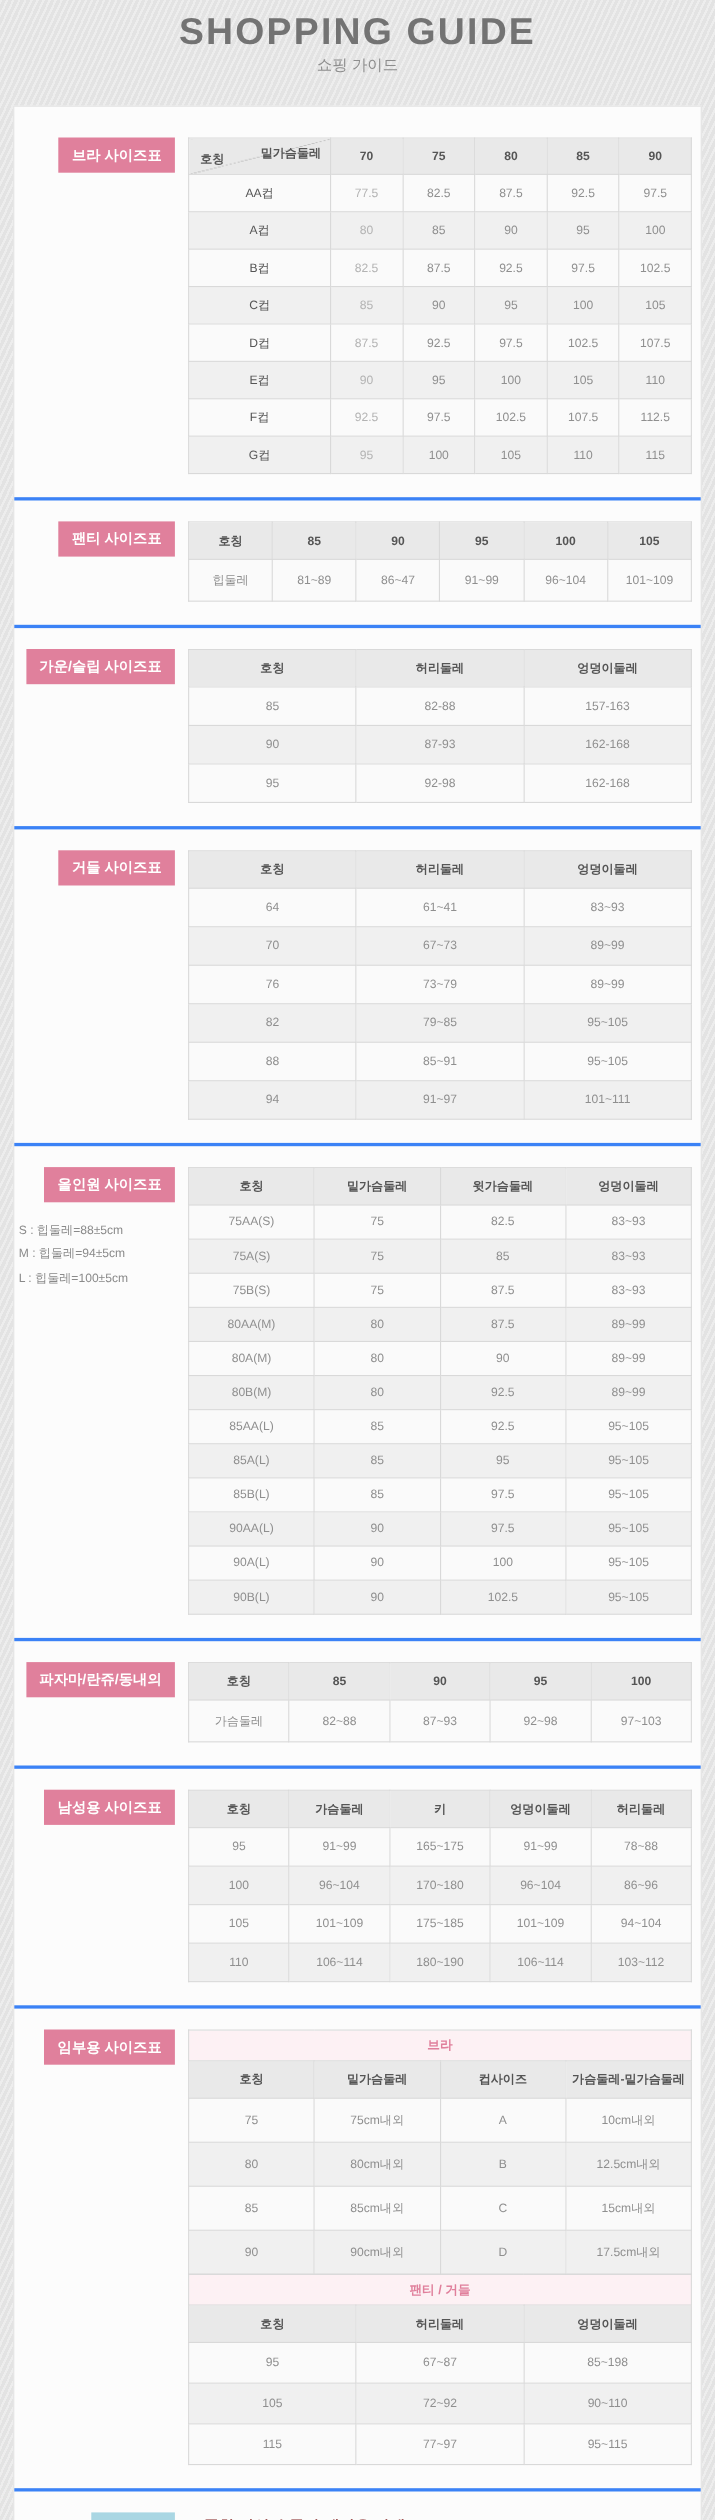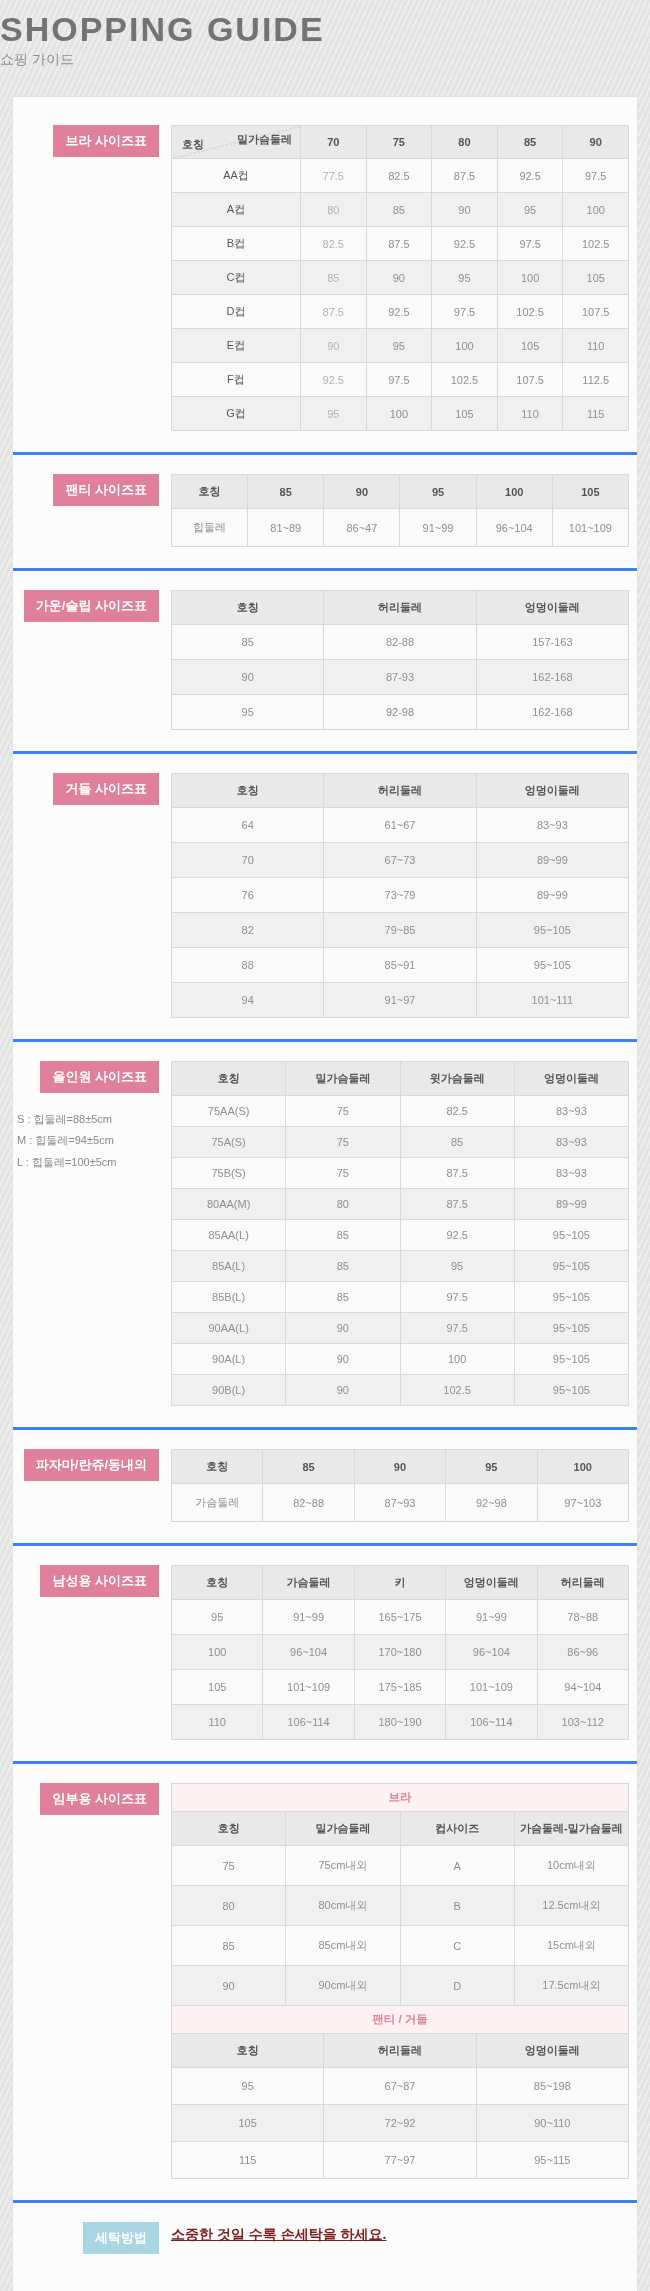--- a/index.html
+++ b/index.html
@@ -3,21 +3,21 @@
 <meta charset="utf-8">
 <style>
   :root{ --pink:#e0809c; --blue:#a9d6e3; --band:#fdf1f4; }
   html,body{margin:0;padding:0;}
   body{
     width:650px;
     font-family:"Liberation Sans","DejaVu Sans",sans-serif;
     background-color:#e6e6e6;
     background-image:repeating-linear-gradient(115deg,#ededed 0 2px,#e3e3e3 2px 5px);
   }
-  .header{ padding-top:10px; height:96px; box-sizing:border-box; }
+  .header{ text-align:center; padding-top:10px; height:96px; box-sizing:border-box; }
   .page-title{ margin:0; font-size:34px; font-weight:bold; color:#737373; letter-spacing:2px; }
   .page-subtitle{ margin:2px 0 0; font-size:14px; color:#8d8d8d; }
 
   .panel{
     margin:0 12px 6px;
     background:#fcfcfc;
     border:1px solid #e2e2e2;
     padding:28px 0 4px;
   }
   .section{ display:flex; align-items:flex-start; padding:19px 8px 21px 0; border-top:3px solid #3b82f6; }
@@ -234,21 +234,21 @@
     <div class="content">
         <table class="sz t-girdle">
           <tbody>
             <tr>
               <th>호칭</th>
               <th>허리둘레</th>
               <th>엉덩이둘레</th>
             </tr>
             <tr class="r-odd">
               <td>64</td>
-              <td>61~67</td>
+              <td>61~41</td>
               <td>83~93</td>
             </tr>
             <tr class="r-even">
               <td>70</td>
               <td>67~73</td>
               <td>89~99</td>
             </tr>
             <tr class="r-odd">
               <td>76</td>
               <td>73~79</td>
@@ -307,20 +307,32 @@
             <tr class="r-odd">
               <td>75B(S)</td>
               <td>75</td>
               <td>87.5</td>
               <td>83~93</td>
             </tr>
             <tr class="r-even">
               <td>80AA(M)</td>
               <td>80</td>
               <td>87.5</td>
+              <td>89~99</td>
+            </tr>
+            <tr class="r-odd">
+              <td>80A(M)</td>
+              <td>80</td>
+              <td>90</td>
+              <td>89~99</td>
+            </tr>
+            <tr class="r-even">
+              <td>80B(M)</td>
+              <td>80</td>
+              <td>92.5</td>
               <td>89~99</td>
             </tr>
             <tr class="r-odd">
               <td>85AA(L)</td>
               <td>85</td>
               <td>92.5</td>
               <td>95~105</td>
             </tr>
             <tr class="r-even">
               <td>85A(L)</td>

